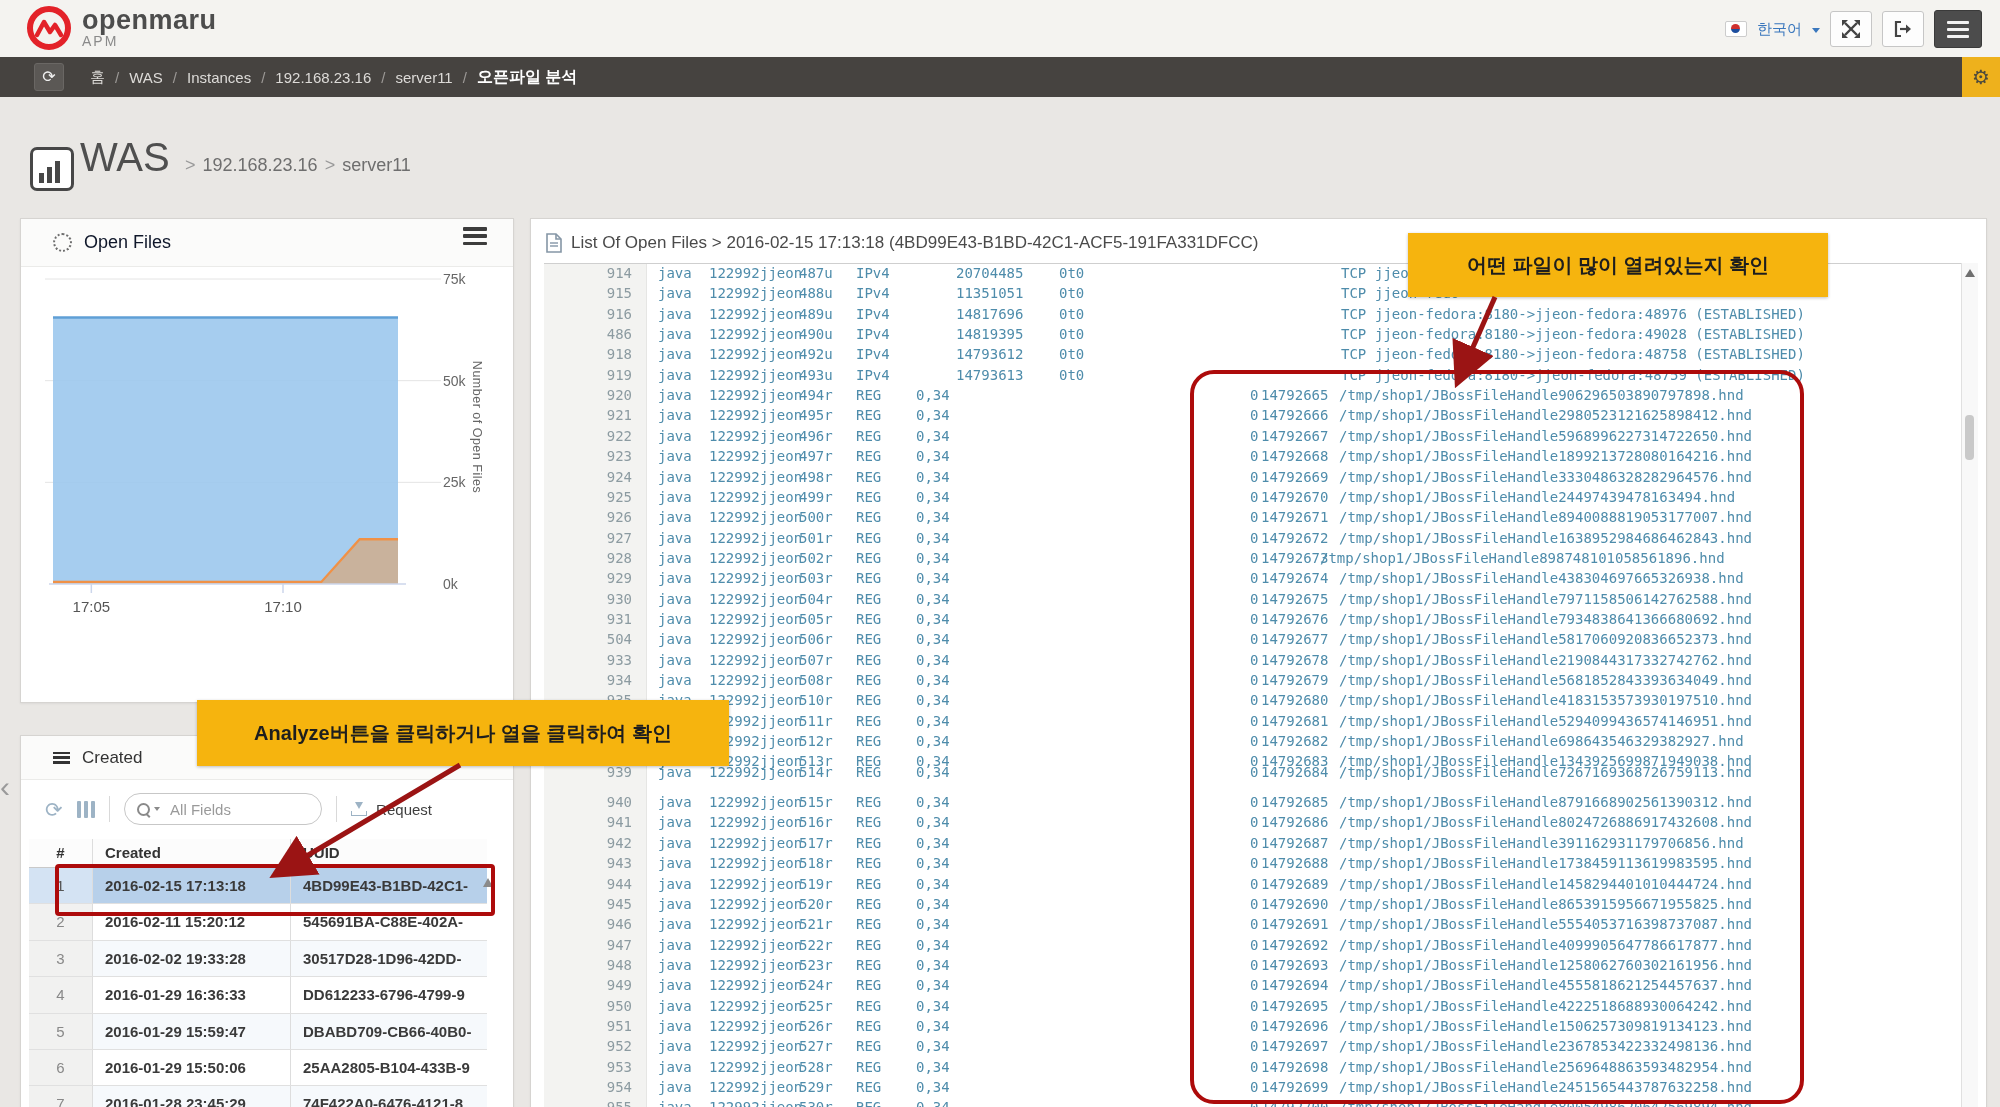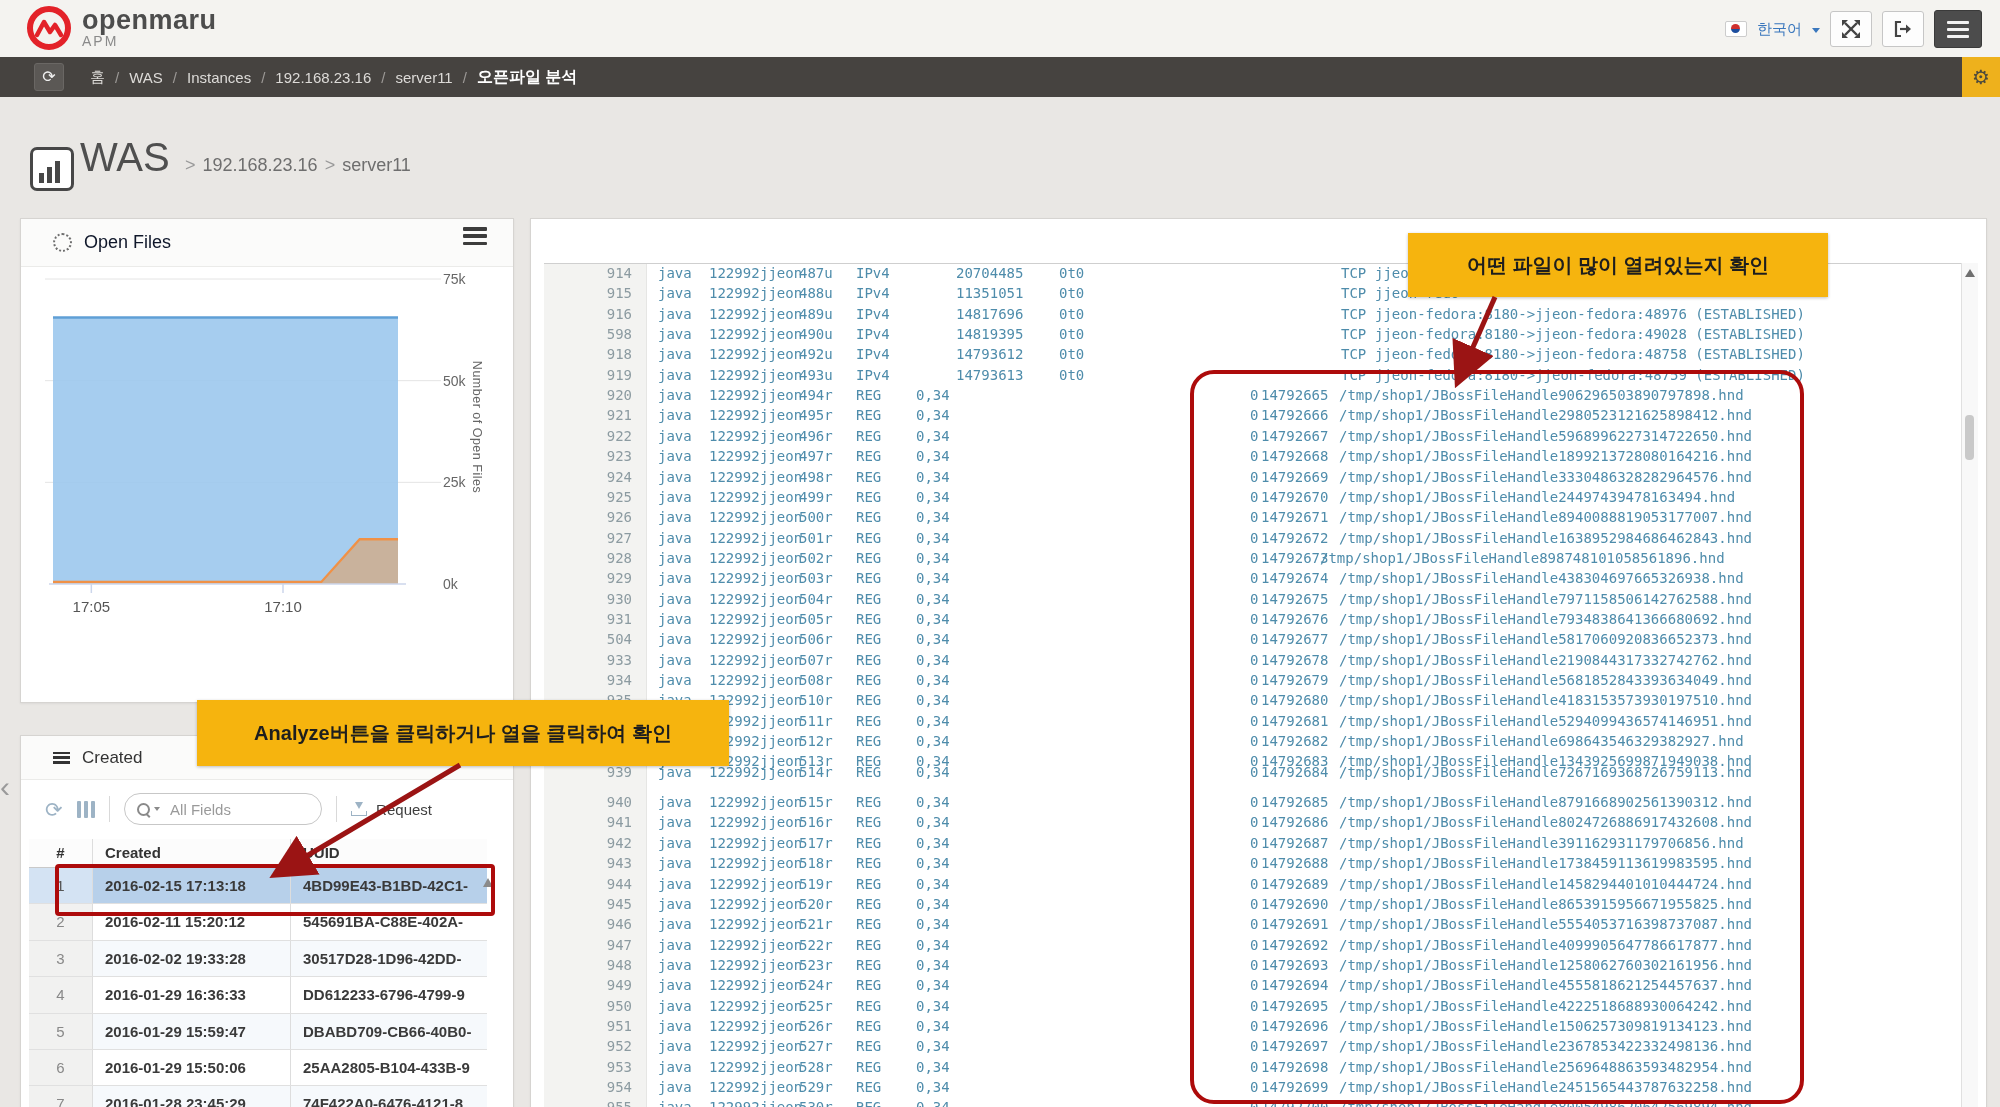--- a/index.html
+++ b/index.html
@@ -334,20 +334,29 @@
         <div class="drow alt">
           <div class="c0">7</div>
           <div class="c1">2016-01-28 23:45:29</div>
           <div class="c2">74F422A0-6476-4121-8</div>
         </div>
       </div>
     <span class="ct-uparrow"></span>
   </section>
 
   <section class="card card-list">
+    <div class="list-title">
+      <svg width="16" height="20" viewBox="0 0 16 20">
+        <path d="M1 1 h9 l5 5 v13 h-14 z" fill="#fff" stroke="#8596a6" stroke-width="1.6"></path>
+        <path d="M10 1 v5 h5" fill="none" stroke="#8596a6" stroke-width="1.6"></path>
+        <line x1="4" y1="10" x2="12" y2="10" stroke="#8596a6" stroke-width="1.4"></line>
+        <line x1="4" y1="13" x2="12" y2="13" stroke="#8596a6" stroke-width="1.4"></line>
+      </svg>
+      <span>List Of Open Files &gt; 2016-02-15 17:13:18 (4BD99E43-B1BD-42C1-ACF5-191FA331DFCC)</span>
+    </div>
     <div class="file-list" id="file-rows">
         <div class="lsof-row" style="top:0px">
           <span class="lf c-num">914</span>
           <span class="lf cmd" style="left:114px">java</span>
           <span class="lf pid" style="left:165px">122992</span>
           <span class="lf user" style="left:216px">jjeon</span>
           <span class="lf fd" style="left:255px">487u</span>
           <span class="lf type" style="left:312px">IPv4</span>
           <span class="lf device" style="left:412px">20704485</span>
           <span class="lf sizeoff" style="left:515px">0t0</span>
@@ -372,21 +381,21 @@
           <span class="lf pid" style="left:165px">122992</span>
           <span class="lf user" style="left:216px">jjeon</span>
           <span class="lf fd" style="left:255px">489u</span>
           <span class="lf type" style="left:312px">IPv4</span>
           <span class="lf device" style="left:412px">14817696</span>
           <span class="lf sizeoff" style="left:515px">0t0</span>
           <span class="lf node" style="left:797px">TCP</span>
           <span class="lf name" style="left:831px">jjeon-fedora:8180-&gt;jjeon-fedora:48976 (ESTABLISHED)</span>
         </div>
         <div class="lsof-row" style="top:61.050000000000004px">
-          <span class="lf c-num">598</span>
+          <span class="lf c-num">486</span>
           <span class="lf cmd" style="left:114px">java</span>
           <span class="lf pid" style="left:165px">122992</span>
           <span class="lf user" style="left:216px">jjeon</span>
           <span class="lf fd" style="left:255px">490u</span>
           <span class="lf type" style="left:312px">IPv4</span>
           <span class="lf device" style="left:412px">14819395</span>
           <span class="lf sizeoff" style="left:515px">0t0</span>
           <span class="lf node" style="left:797px">TCP</span>
           <span class="lf name" style="left:831px">jjeon-fedora:8180-&gt;jjeon-fedora:49028 (ESTABLISHED)</span>
         </div>

